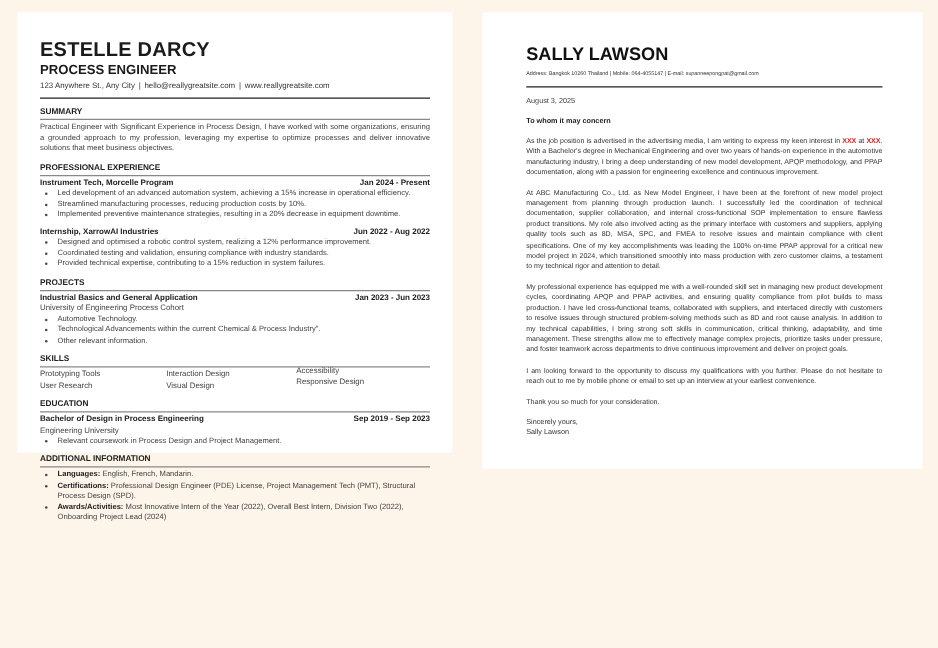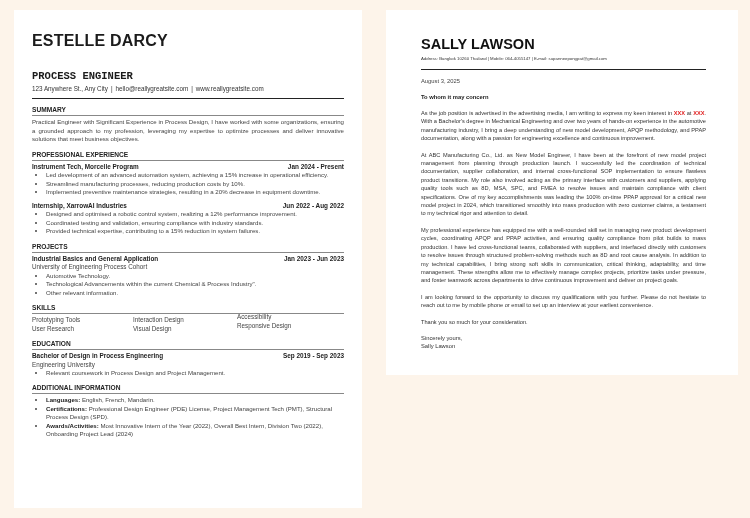--- a/index.html
+++ b/index.html
@@ -1,27 +1,27 @@
 <!DOCTYPE html>
 <html><head>
   <meta charset="utf-8">
   <style>
     html, body { margin: 0; padding: 0; }
     body {
       width: 750px; height: 518px; background: #fdf4ea; position: relative; overflow: hidden;
       font-family: "Liberation Sans", sans-serif; color: #222;
     }
     .page { position: absolute; background: #ffffff; }
-    #resume { left: 14px; top: 10px; width: 348px; height: 498px; }
+    #resume { left: 14px; top: 10px; width: 348px; height: 352px; }
     #letter { left: 386px; top: 10px; width: 352px; height: 365px; }
 
     
     .r-inner { position: absolute; left: 18px; top: 22px; width: 312px; }
     .r-name { font-size: 16px; font-weight: bold; letter-spacing: 0.2px; color: #1b1b1b; line-height: 18px; }
-    .r-title { font-size: 10.5px; font-weight: bold; color: #1b1b1b; margin-top: 20px; line-height: 12px; font-family: Liberation Mono, monospace; }
+    .r-title { font-size: 10.5px; font-weight: bold; color: #1b1b1b; margin-top: 0; line-height: 12px; }
     .r-contact { font-size: 6.3px; color: #333; margin-top: 3px; line-height: 8px; white-space: nowrap; }
     .r-contact .sep { margin: 0 3px; }
     .r-rule-thick { border-top: 1.4px solid #222; margin-top: 5px; }
     .r-sec { margin-top: 7px; }
     .r-sec-h { font-size: 6.6px; font-weight: bold; color: #222; line-height: 8px; padding-bottom: 1px; border-bottom: 0.8px solid #888; }
     .r-summary { font-size: 6.1px; line-height: 8.6px; color: #444; text-align: justify; margin-top: 2px; }
     .r-entry { margin-top: 2px; }
     .r-entry + .r-entry { margin-top: 5px; }
     .r-entry-top { display: flex; justify-content: space-between; font-size: 6.4px; font-weight: bold; color: #222; line-height: 8.5px; }
     .r-entry-sub { font-size: 6.3px; color: #444; line-height: 8.4px; }

